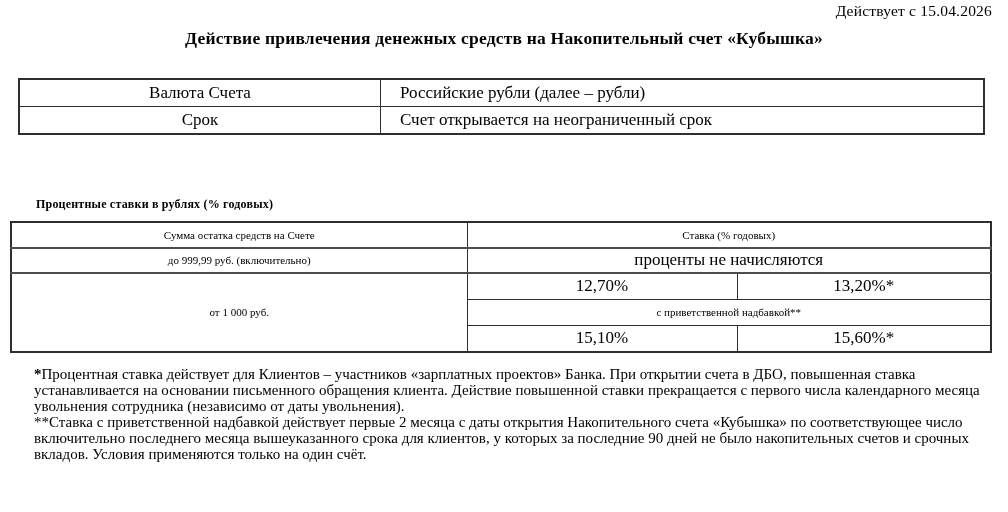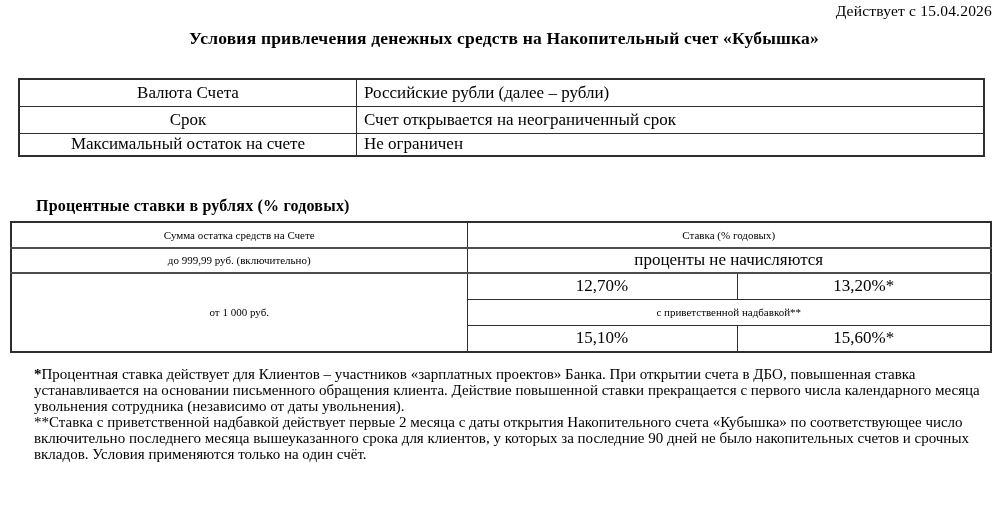--- a/index.html
+++ b/index.html
@@ -22,32 +22,32 @@
   td { overflow:hidden; }
 
   
   .t1 {
     position:absolute; top:78px; left:18px; width:967px;
     border:2px solid #2e2e2e;
   }
   .t1 td {
     border:1px solid #2e2e2e;
     font-size:17px; line-height:1.1;
-    padding:0 7px;
+    padding:0 19px;
   }
   .t1 .lbl { text-align:center; width:322px; }
   .t1 .val { text-align:left; }
   .t1 tr.tall td { height:26px; }
   .t1 tr.short td { height:21px; }
   .t1 tr.thick-top td { border-top:3px solid #454545; }
 
   
   .rates-heading {
     position:absolute; top:197px; left:36px;
-    font-size:16px; font-weight:bold; letter-spacing:.2px;
+    font-size:12px; font-weight:bold; letter-spacing:.2px;
   }
   .t2 {
     position:absolute; top:221px; left:10px; width:980px;
     border:2px solid #2e2e2e;
   }
   .t2 td {
     border:1px solid #2e2e2e;
     font-size:11px; line-height:1.1;
     text-align:center; padding:0 4px;
   }
@@ -67,35 +67,31 @@
   }
   .footnotes p { margin:0; }
   .footnotes p + p { }
   .fn-marker-bold { font-weight:bold; }
 </style>
 </head>
 <body>
 
 <div class="date-line">Действует с 15.04.2026</div>
 
-<div class="doc-title">Условия привлечения денежных средств на Накопительный счет «Кубышка»</div>
+<div class="doc-title">Действие привлечения денежных средств на Накопительный счет «Кубышка»</div>
 
 <table class="t1">
   <tbody>
     <tr class="tall">
       <td class="lbl">Валюта Счета</td>
       <td class="val">Российские рубли (далее – рубли)</td>
     </tr>
     <tr class="tall">
       <td class="lbl">Срок</td>
       <td class="val">Счет открывается на неограниченный срок</td>
-    </tr>
-    <tr class="short">
-      <td class="lbl">Максимальный остаток на счете</td>
-      <td class="val">Не ограничен</td>
     </tr>
   </tbody>
 </table>
 
 <div class="rates-heading">Процентные ставки в рублях (% годовых)</div>
 
 <table class="t2">
   <colgroup>
       <col class="c1">
       <col class="c2">

